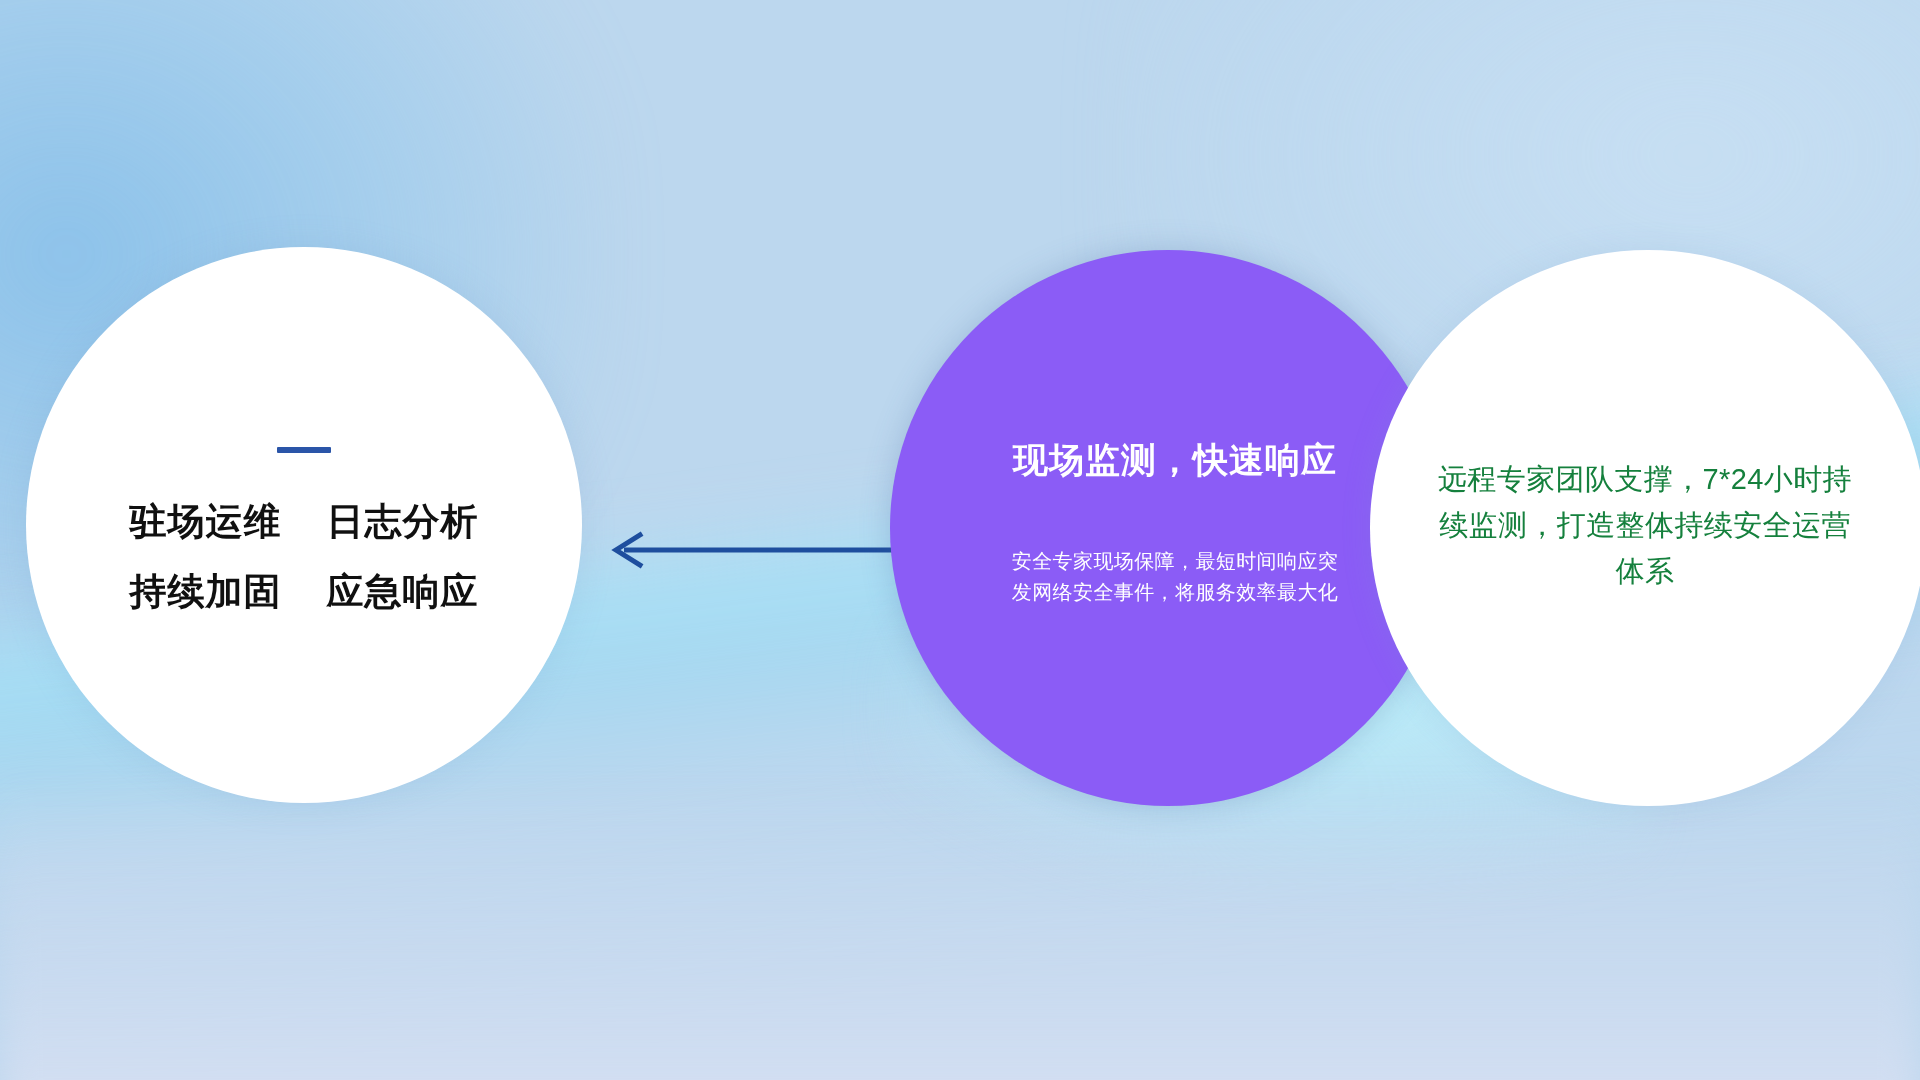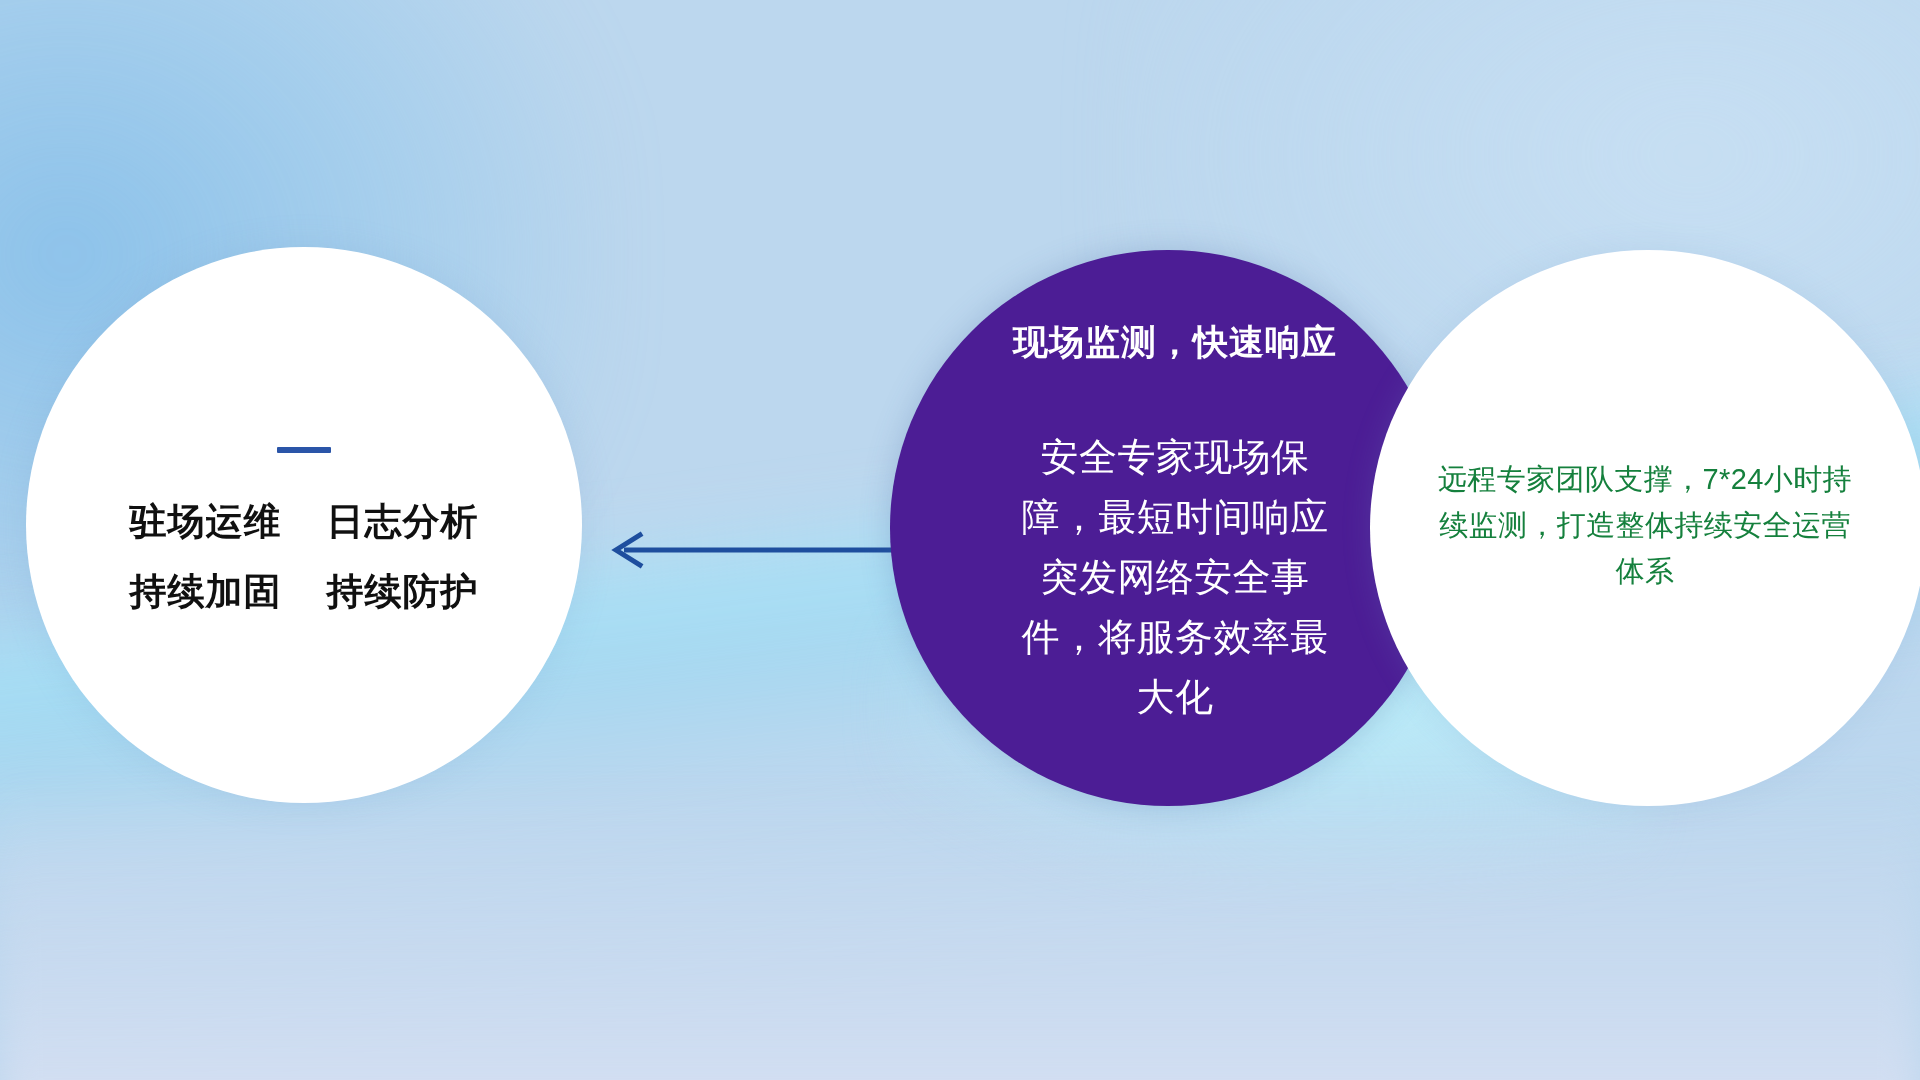--- a/index.html
+++ b/index.html
@@ -110,36 +110,36 @@
     line-height:1.0;
     margin-bottom:33px;
     white-space:pre;
   }
   .left-line:last-child { margin-bottom:0; }
 
   
   #circle-mid {
     left:890px; top:250px;
     width:556px; height:556px;
-    background:#4c1d95;
+    background:#8b5cf6;
     z-index:5;
     box-shadow:0 0 30px rgba(70,100,160,0.26);
   }
   #mid-inner {
     width:430px; text-align:center;
     padding-left:14px;
     margin-top:-6px;
   }
   #mid-title {
     font-size:35px; font-weight:bold; color:#ffffff;
     letter-spacing:1px; line-height:1.1;
     margin-bottom:66px; white-space:nowrap;
   }
   #mid-body {
-    font-size:38px; color:#ffffff;
+    font-size:20px; color:#ffffff;
     line-height:1.58; letter-spacing:0.4px;
     width:330px; margin:0 auto;
   }
 
   
   #circle-right {
     left:1370px; top:250px;
     width:556px; height:556px;
     background:#ffffff;
     z-index:6;
@@ -185,21 +185,21 @@
     <svg width="300" height="60" viewBox="0 0 300 60">
       <line x1="298" y1="30" x2="24" y2="30" stroke="#1e4e9e" stroke-width="5"></line>
       <polyline points="40,15 16,30 40,45" fill="none" stroke="#1e4e9e" stroke-width="5" stroke-linecap="square" stroke-linejoin="miter"></polyline>
     </svg>
   </div>
 
   <div class="circle" id="circle-left">
     <div id="left-inner">
       <div id="left-dash"></div>
       <div class="left-line">驻场运维    日志分析</div>
-      <div class="left-line">持续加固    持续防护</div>
+      <div class="left-line">持续加固    应急响应</div>
     </div>
   </div>
 
   <div class="circle" id="circle-mid">
     <div id="mid-inner">
       <div id="mid-title">现场监测，快速响应</div>
       <div id="mid-body">安全专家现场保障，最短时间响应突发网络安全事件，将服务效率最大化</div>
     </div>
   </div>
 

